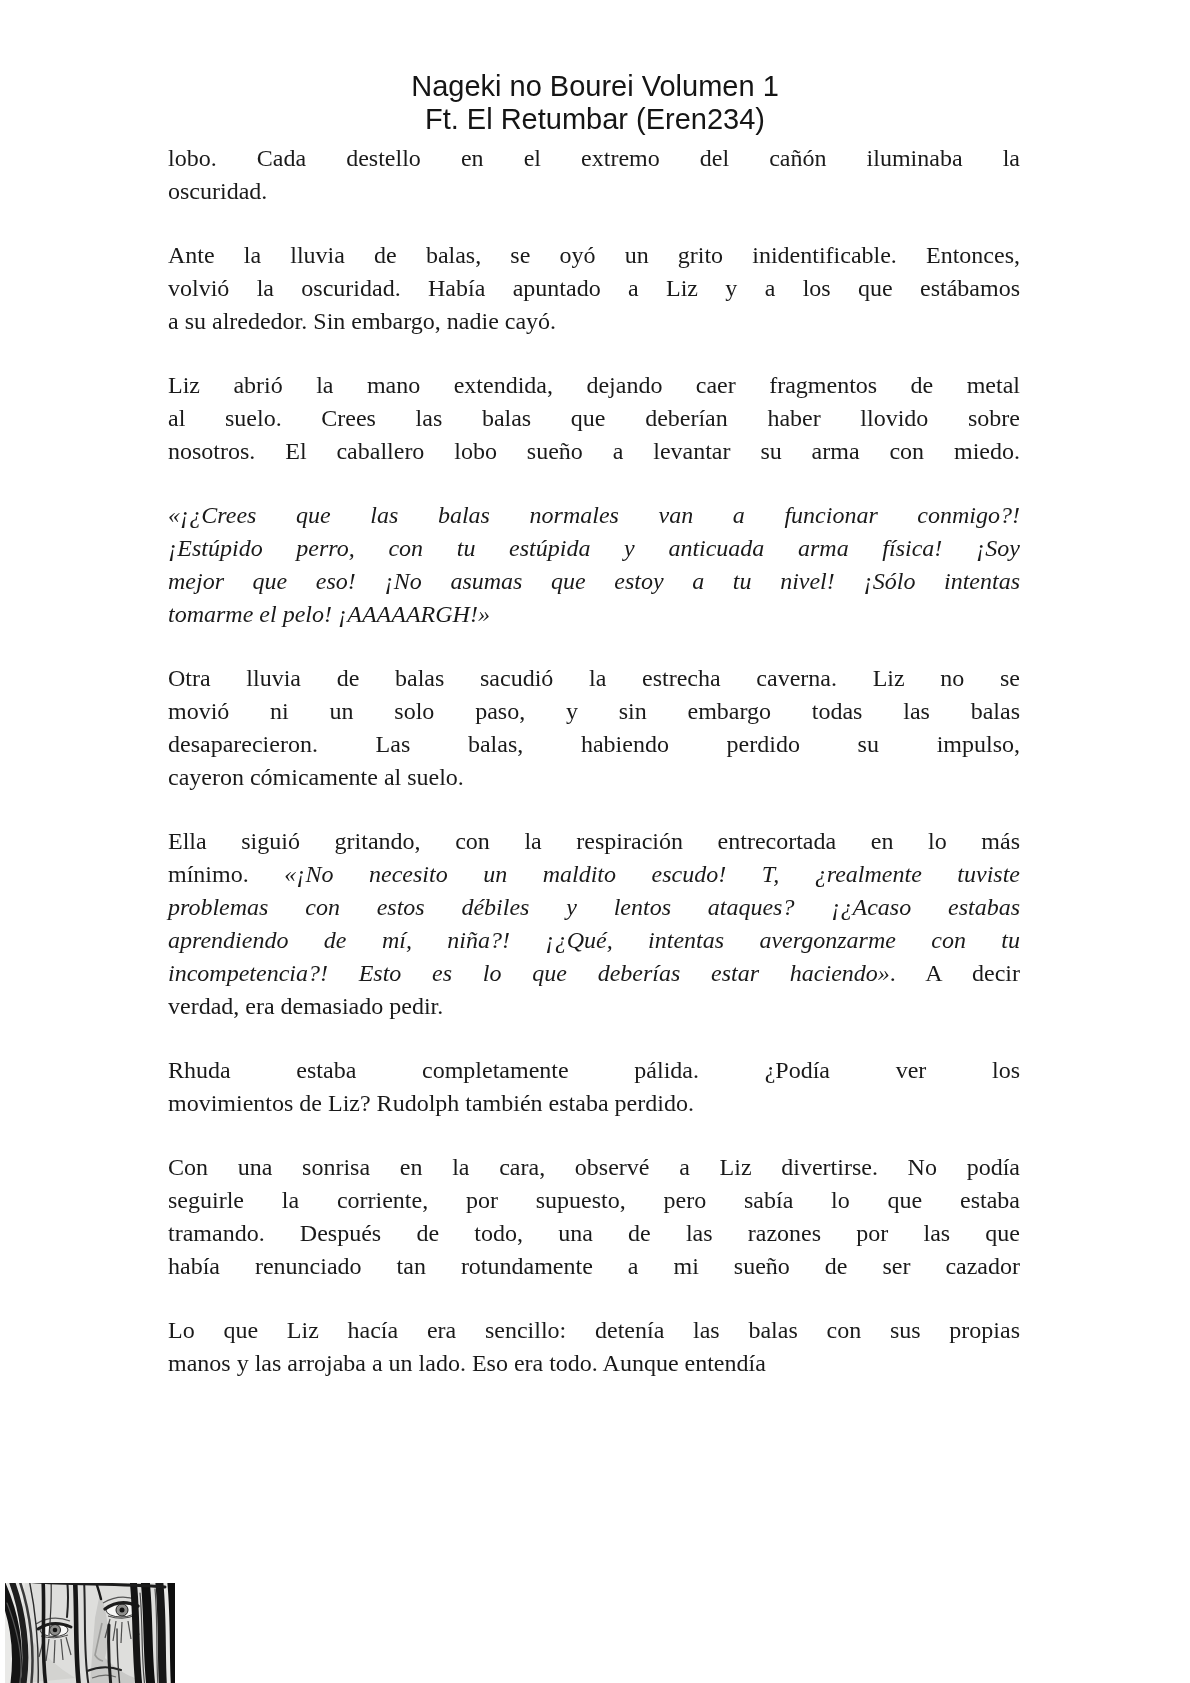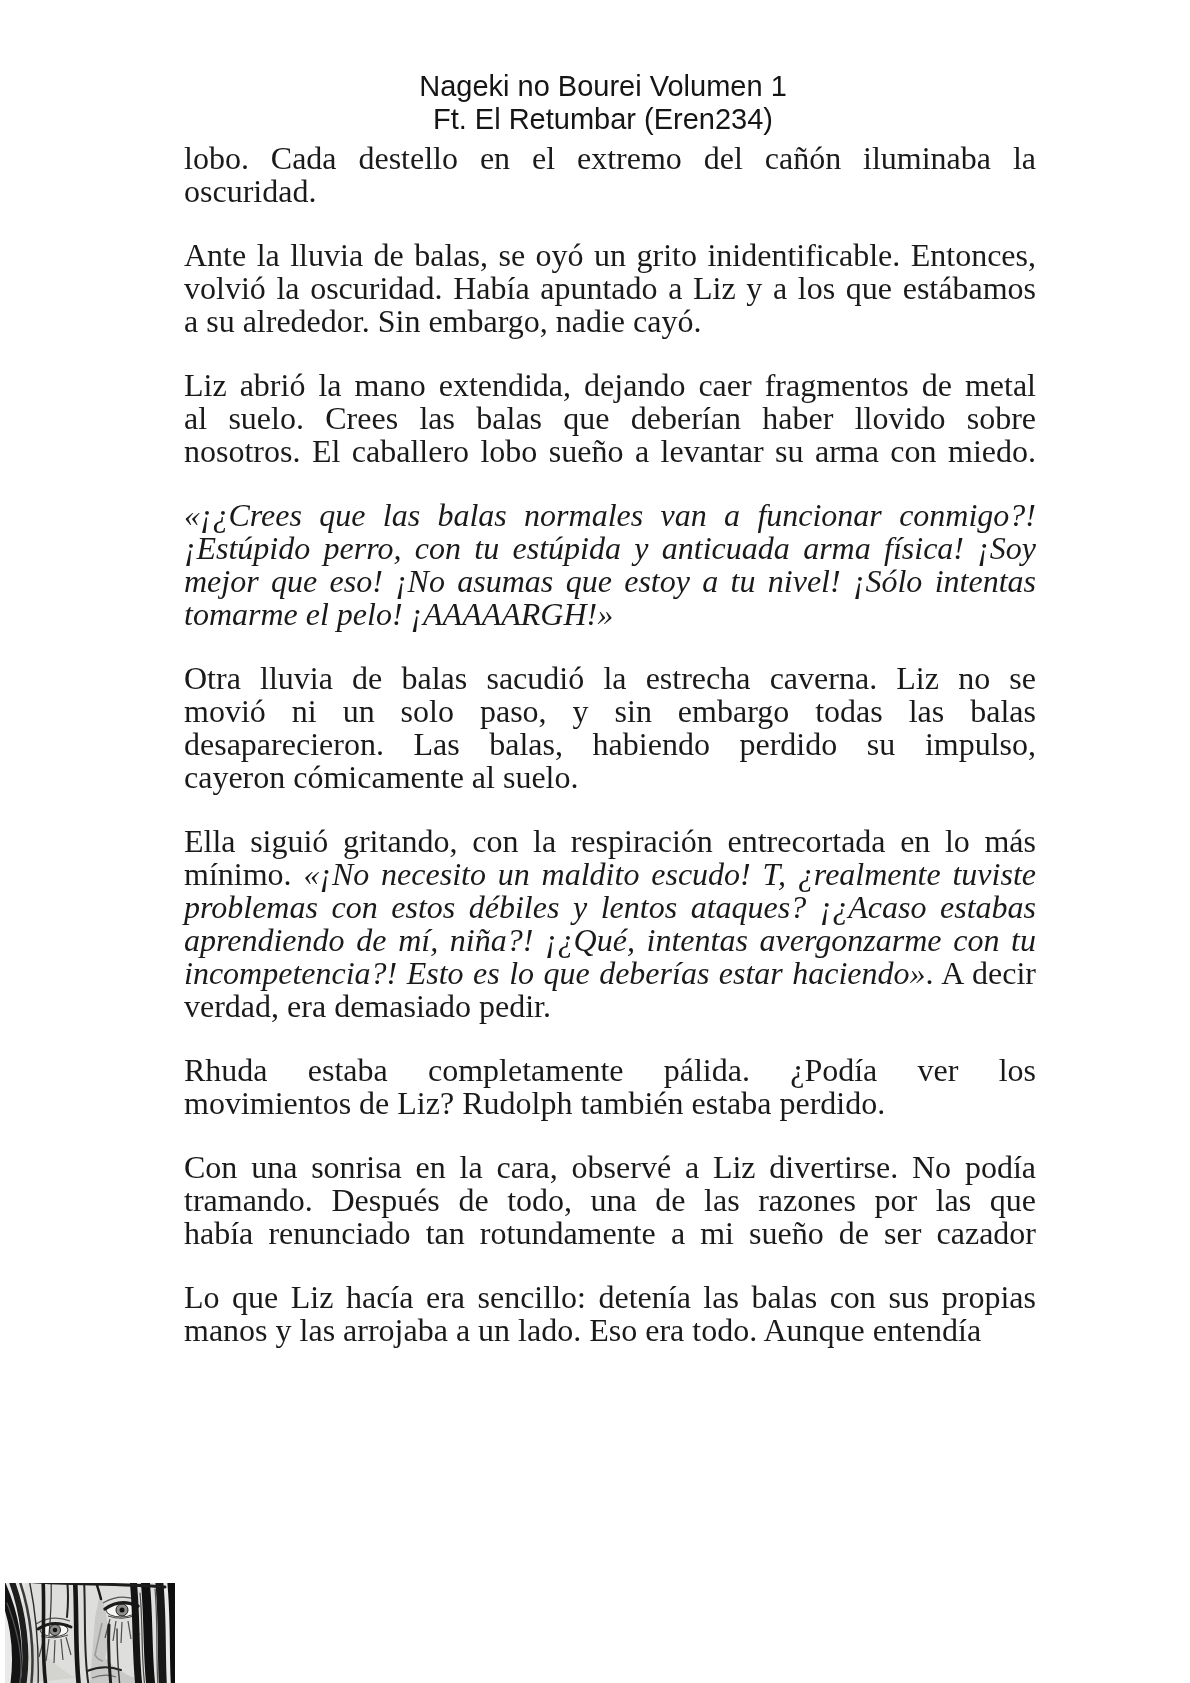--- a/index.html
+++ b/index.html
@@ -12,34 +12,33 @@
     height: 1683px;
     position: relative;
     overflow: hidden;
     font-family: "Liberation Serif", serif;
     color: #1a1a1a;
   }
   .page {
     position: absolute;
     inset: 0;
     background: #ffffff;
-    padding-left: 16px;
   }
   .header {
     padding-top: 70px;
     text-align: center;
     font-family: "Liberation Sans", sans-serif;
     font-size: 29px;
     line-height: 33px;
     color: #151515;
   }
   .content {
     margin: 6px auto 0 168px;
     width: 852px;
-    font-size: 32px;
+    font-size: 24px;
     line-height: 33px;
   }
   .paragraph {
     margin: 0 0 31px 0;
   }
   .line {
     min-height: 33px;
   }
   .line.just {
     text-align: justify;
@@ -103,20 +102,21 @@
         <div class="line just"><span class="it">aprendiendo de mí, niña?! ¡¿Qué, intentas avergonzarme con tu</span></div>
         <div class="line just"><span class="it">incompetencia?! Esto es lo que deberías estar haciendo»</span><span>. A decir</span></div>
         <div class="line"><span>verdad, era demasiado pedir.</span></div>
       </div>
       <div class="paragraph">
         <div class="line just"><span>Rhuda estaba completamente pálida. ¿Podía ver los</span></div>
         <div class="line"><span>movimientos de Liz? Rudolph también estaba perdido.</span></div>
       </div>
       <div class="paragraph">
         <div class="line just"><span>Con una sonrisa en la cara, observé a Liz divertirse. No podía</span></div>
+        <div class="line just"><span>seguirle la corriente, por supuesto, pero sabía lo que estaba</span></div>
         <div class="line just"><span>tramando. Después de todo, una de las razones por las que</span></div>
         <div class="line just"><span>había renunciado tan rotundamente a mi sueño de ser cazador</span></div>
       </div>
       <div class="paragraph">
         <div class="line just"><span>Lo que Liz hacía era sencillo: detenía las balas con sus propias</span></div>
         <div class="line"><span>manos y las arrojaba a un lado. Eso era todo. Aunque entendía</span></div>
       </div>
     </div>
 
   <figure class="corner-image" aria-label="Black-and-white manga close-up of a face with tired eyes partially hidden behind long dark hair strands">

